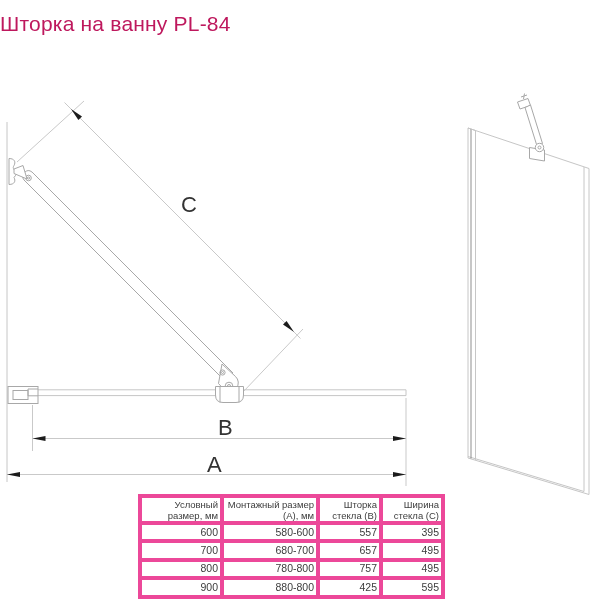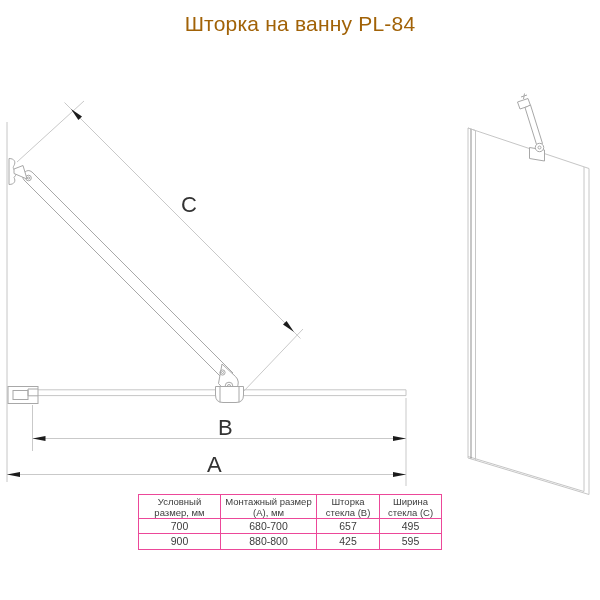--- a/index.html
+++ b/index.html
@@ -1,39 +1,39 @@
 <!DOCTYPE html>
 <html><head>
 <meta charset="utf-8">
 <style>
   html,body{margin:0;padding:0;}
   body{
     width:600px;height:600px;position:relative;overflow:hidden;
     background:#ffffff;font-family:"Liberation Sans",sans-serif;
   }
   .title{
-    position:absolute;top:9px;left:0;width:600px;text-align:center;
-    color:#a16207;font-size:21px;line-height:30px;letter-spacing:.2px;
+    position:absolute;top:9px;left:0;width:600px;text-align:left;
+    color:#be185d;font-size:21px;line-height:30px;letter-spacing:.2px;
   }
   svg.drawing{position:absolute;left:0;top:0;}
   
   .ln{stroke:#c6c6c6;stroke-width:1;fill:none;}
   .lnd{stroke:#8f8f8f;stroke-width:1;fill:none;}
   .hw{stroke:#a8a8a8;stroke-width:1;fill:#ffffff;}
   .hwn{stroke:#a8a8a8;stroke-width:1;fill:none;}
   .dim{stroke:#c9c9c9;stroke-width:1;fill:none;}
   .ah{fill:#1c1c1c;stroke:none;}
   text.lbl{font-family:"Liberation Sans",sans-serif;font-size:22px;fill:#333333;}
   
   table.spec{
     position:absolute;left:138px;top:494px;width:303px;
     border-collapse:collapse;table-layout:fixed;
   }
   .spec th,.spec td{
-    border:1px solid #ec4899;text-align:center;vertical-align:middle;
+    border:4px solid #ec4899;text-align:right;vertical-align:middle;
     color:#3c3c3c;font-weight:400;padding:0 2px;
   }
   .spec th{font-size:9.5px;line-height:11px;height:23px;}
   .spec td{font-size:10.5px;height:14.4px;line-height:13px;}
 </style>
 </head>
 <body>
 
 <div class="title">
   <div>Шторка на ванну PL-84</div>
@@ -114,23 +114,35 @@
   <thead>
     <tr>
       <th>Условный размер, мм</th>
       <th>Монтажный размер (А), мм</th>
       <th>Шторка стекла (B)</th>
       <th>Ширина стекла (C)</th>
     </tr>
   </thead>
   <tbody>
     <tr>
+      <td>600</td>
+      <td>580-600</td>
+      <td>557</td>
+      <td>395</td>
+    </tr>
+    <tr>
       <td>700</td>
       <td>680-700</td>
       <td>657</td>
+      <td>495</td>
+    </tr>
+    <tr>
+      <td>800</td>
+      <td>780-800</td>
+      <td>757</td>
       <td>495</td>
     </tr>
     <tr>
       <td>900</td>
       <td>880-800</td>
       <td>425</td>
       <td>595</td>
     </tr>
   </tbody>
 </table>

